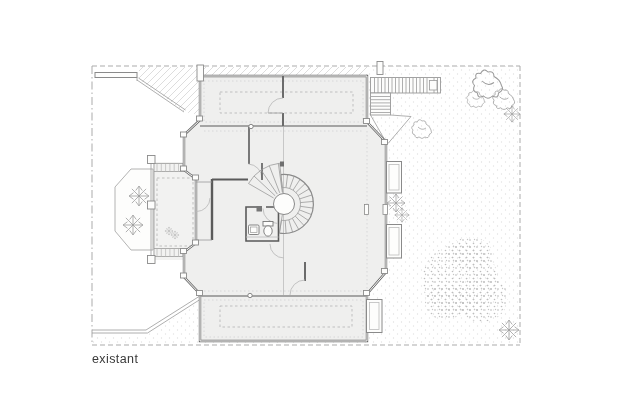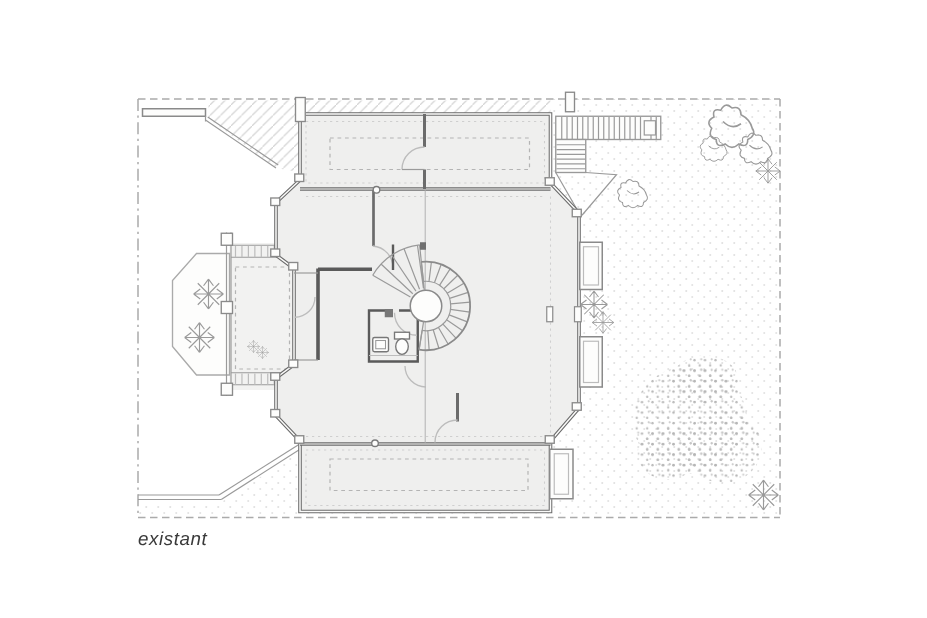--- a/index.html
+++ b/index.html
@@ -1,19 +1,19 @@
 <!DOCTYPE html>
 <html style="--c-background: #ffffff; --c-wall: #6b6b6b; --c-wall-dark: #5a5a5a; --c-line: #9a9a9a; --c-line-light: #bcbcbc; --c-dash: #b4b4b4; --c-boundary: #ababab; --c-floor: #efefee; --c-deck: #f2f2f1; --c-foliage: #9a9a9a; --c-text: #3a3a3a;"><head>
 <meta charset="utf-8">
 <style>
   html,body{margin:0;padding:0;background:#fff;}
   .canvas{position:relative;width:618px;height:412px;background:var(--c-background,#fff);overflow:hidden;
           font-family:"Liberation Sans", sans-serif;}
   .plan-label{position:absolute;left:92px;top:352px;font-size:12.5px;letter-spacing:.4px;
-              color:var(--c-text,#3a3a3a);font-style:italic;}
+              color:var(--c-text,#3a3a3a);}
   svg{position:absolute;left:0;top:0;}
   .w   {stroke:var(--c-wall,#6b6b6b);fill:none;}
   .wd  {stroke:var(--c-wall-dark,#5a5a5a);fill:none;}
   .ln  {stroke:var(--c-line,#9a9a9a);fill:none;stroke-width:.8;}
   .ll  {stroke:var(--c-line-light,#bcbcbc);fill:none;stroke-width:.8;}
   .dr  {stroke:var(--c-line-light,#bcbcbc);fill:none;stroke-width:.9;}
   .dsh {stroke:var(--c-dash,#b4b4b4);fill:none;stroke-width:.8;stroke-dasharray:2.5 2.5;}
   .ins {stroke:#cfcfcf;fill:none;stroke-width:.7;stroke-dasharray:1.5 2.5;}
   .bnd {stroke:var(--c-boundary,#ababab);fill:none;stroke-width:1;}
   .fl  {fill:var(--c-floor,#efefee);}

